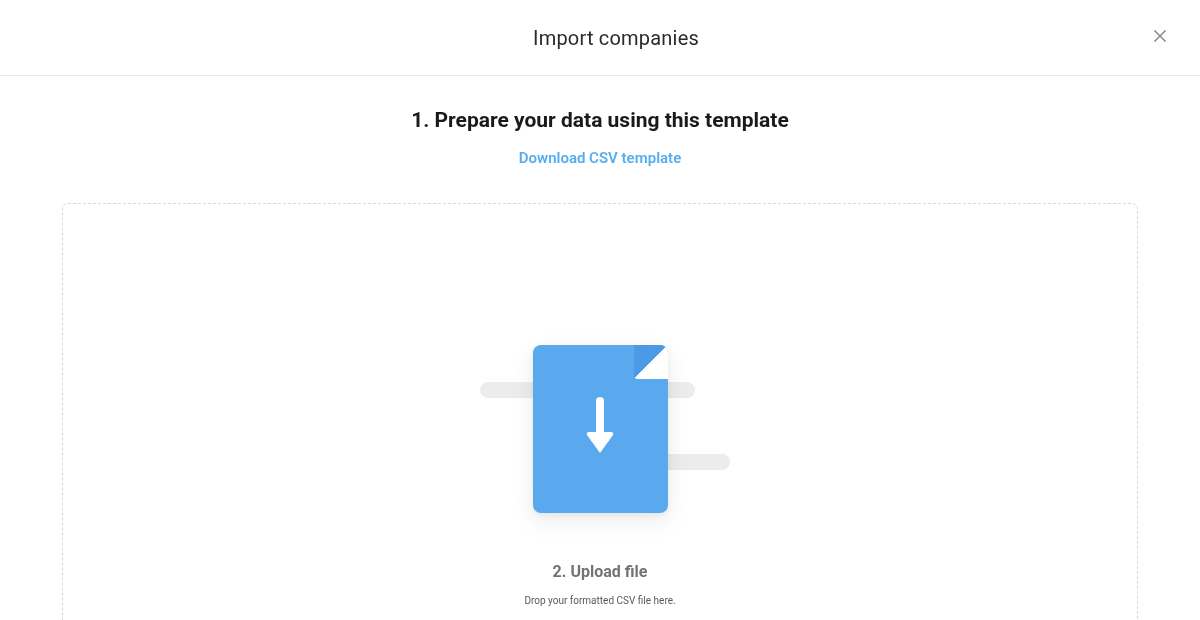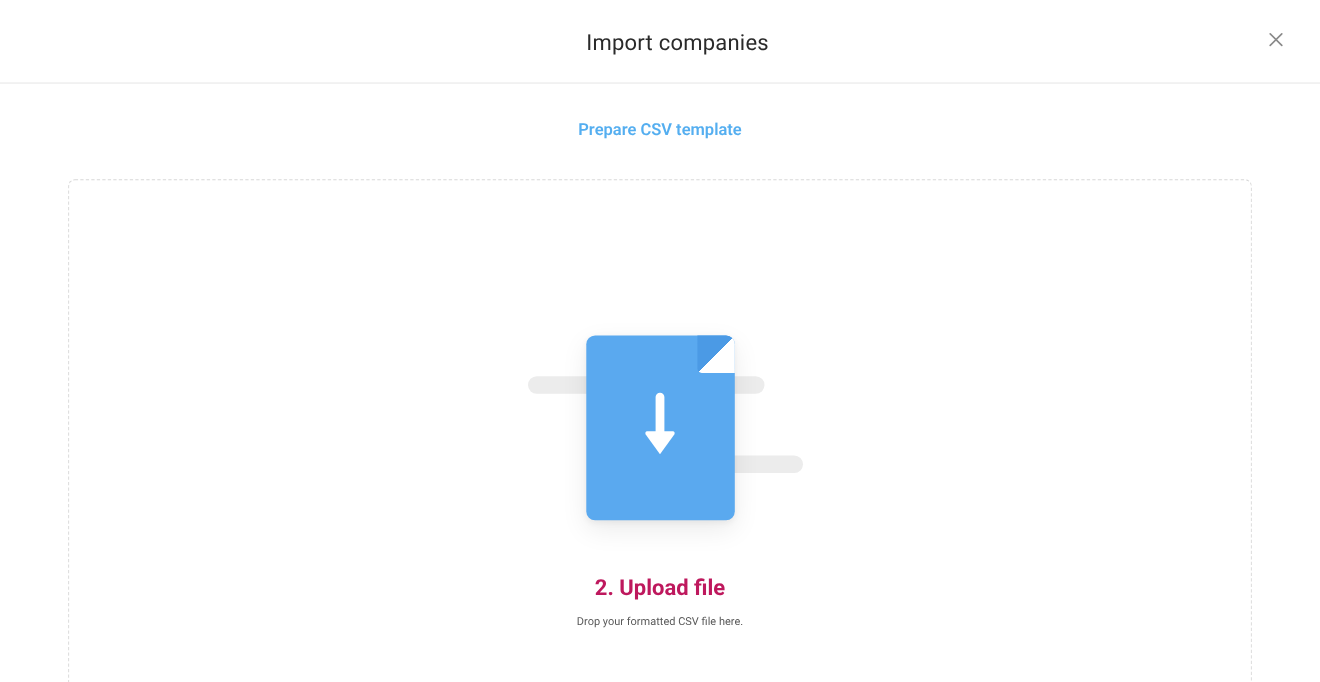--- a/index.html
+++ b/index.html
@@ -127,23 +127,23 @@
       border-bottom-left-radius: 4px;
     }
     .arrow-down {
       color: #ffffff;
     }
     .arrow-down svg {
       width: 34px;
       height: 64px;
     }
     .step-two-title {
-      font-size: 20px;
+      font-size: 16px;
       font-weight: 700;
-      color: #be185d;
+      color: #737373;
       margin-bottom: 14px;
     }
     .step-two-subtitle {
       font-size: 10px;
       font-weight: 400;
       color: #5a5a5a;
     }
   </style>
 </head>
 <body>
@@ -156,21 +156,22 @@
         <line x1="5" y1="5" x2="19" y2="19"></line>
         <line x1="19" y1="5" x2="5" y2="19"></line>
       </svg>
     </span>
   </div>
 </div>
 
 <div class="modal-body">
 
   <div class="step-one">
-    <a class="download-link">Prepare CSV template</a>
+    <h2 class="step-one-title">1. Prepare your data using this template</h2>
+    <a class="download-link">Download CSV template</a>
   </div>
 
   <div class="dropzone">
     <div class="file-illustration">
       <div class="bg-bar top"></div>
       <div class="bg-bar bottom"></div>
       <div class="file-card">
         <span class="arrow-down">
           <svg viewBox="0 0 34 64" fill="currentColor">
             <rect x="13" y="2" width="8" height="40" rx="4"></rect>

